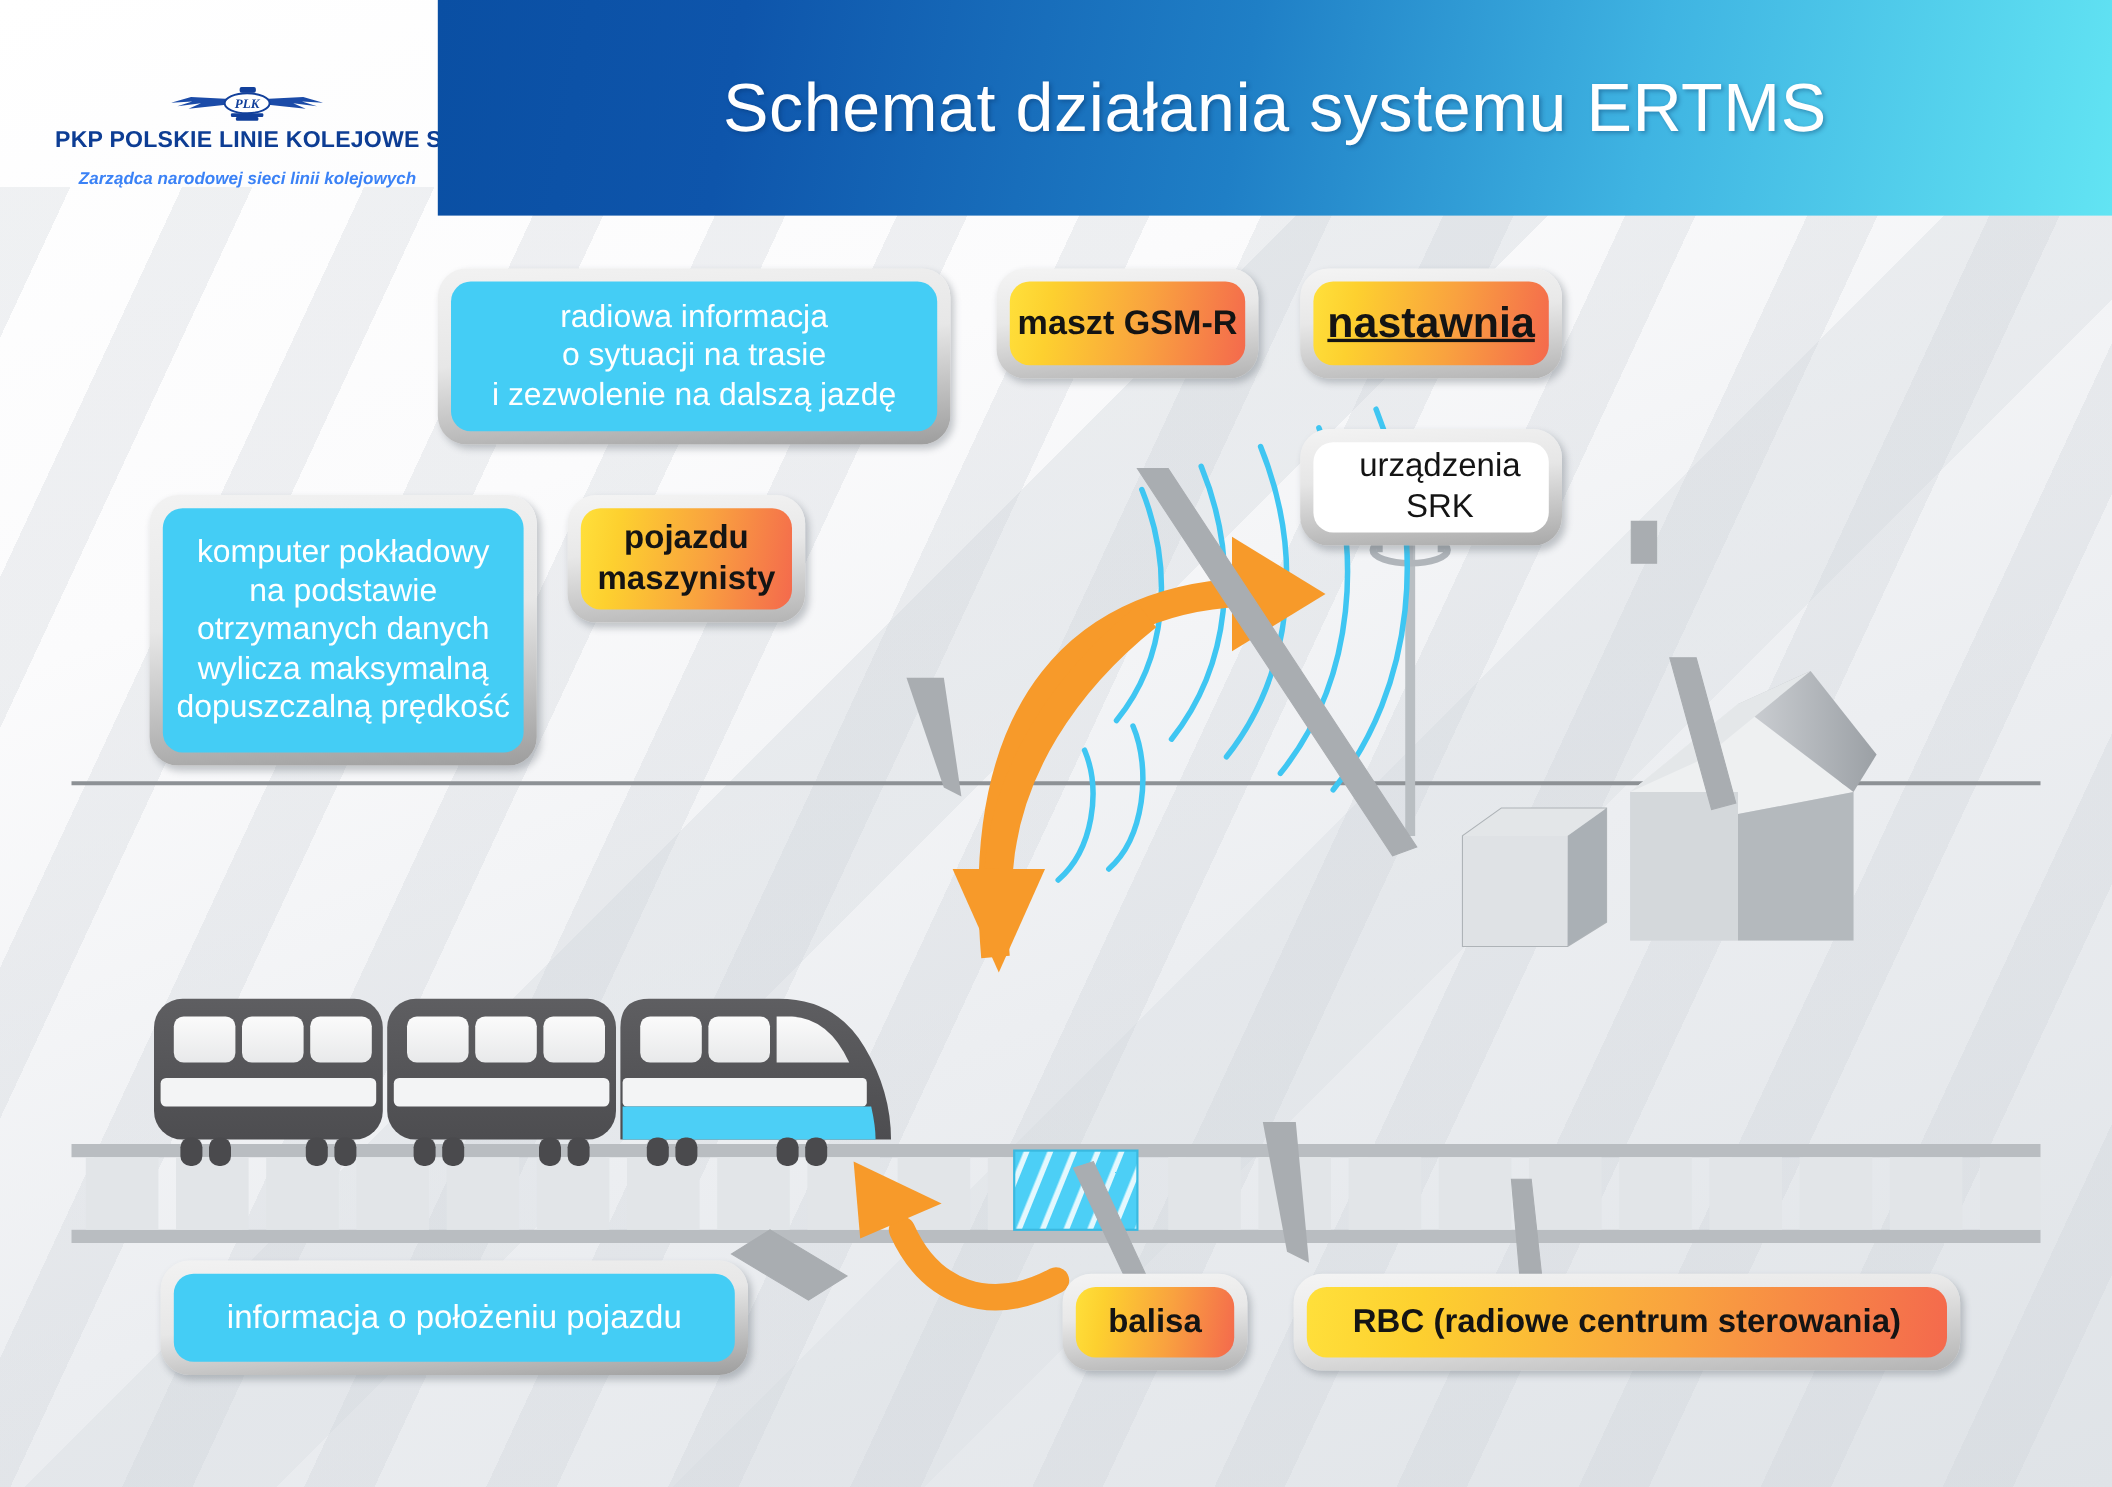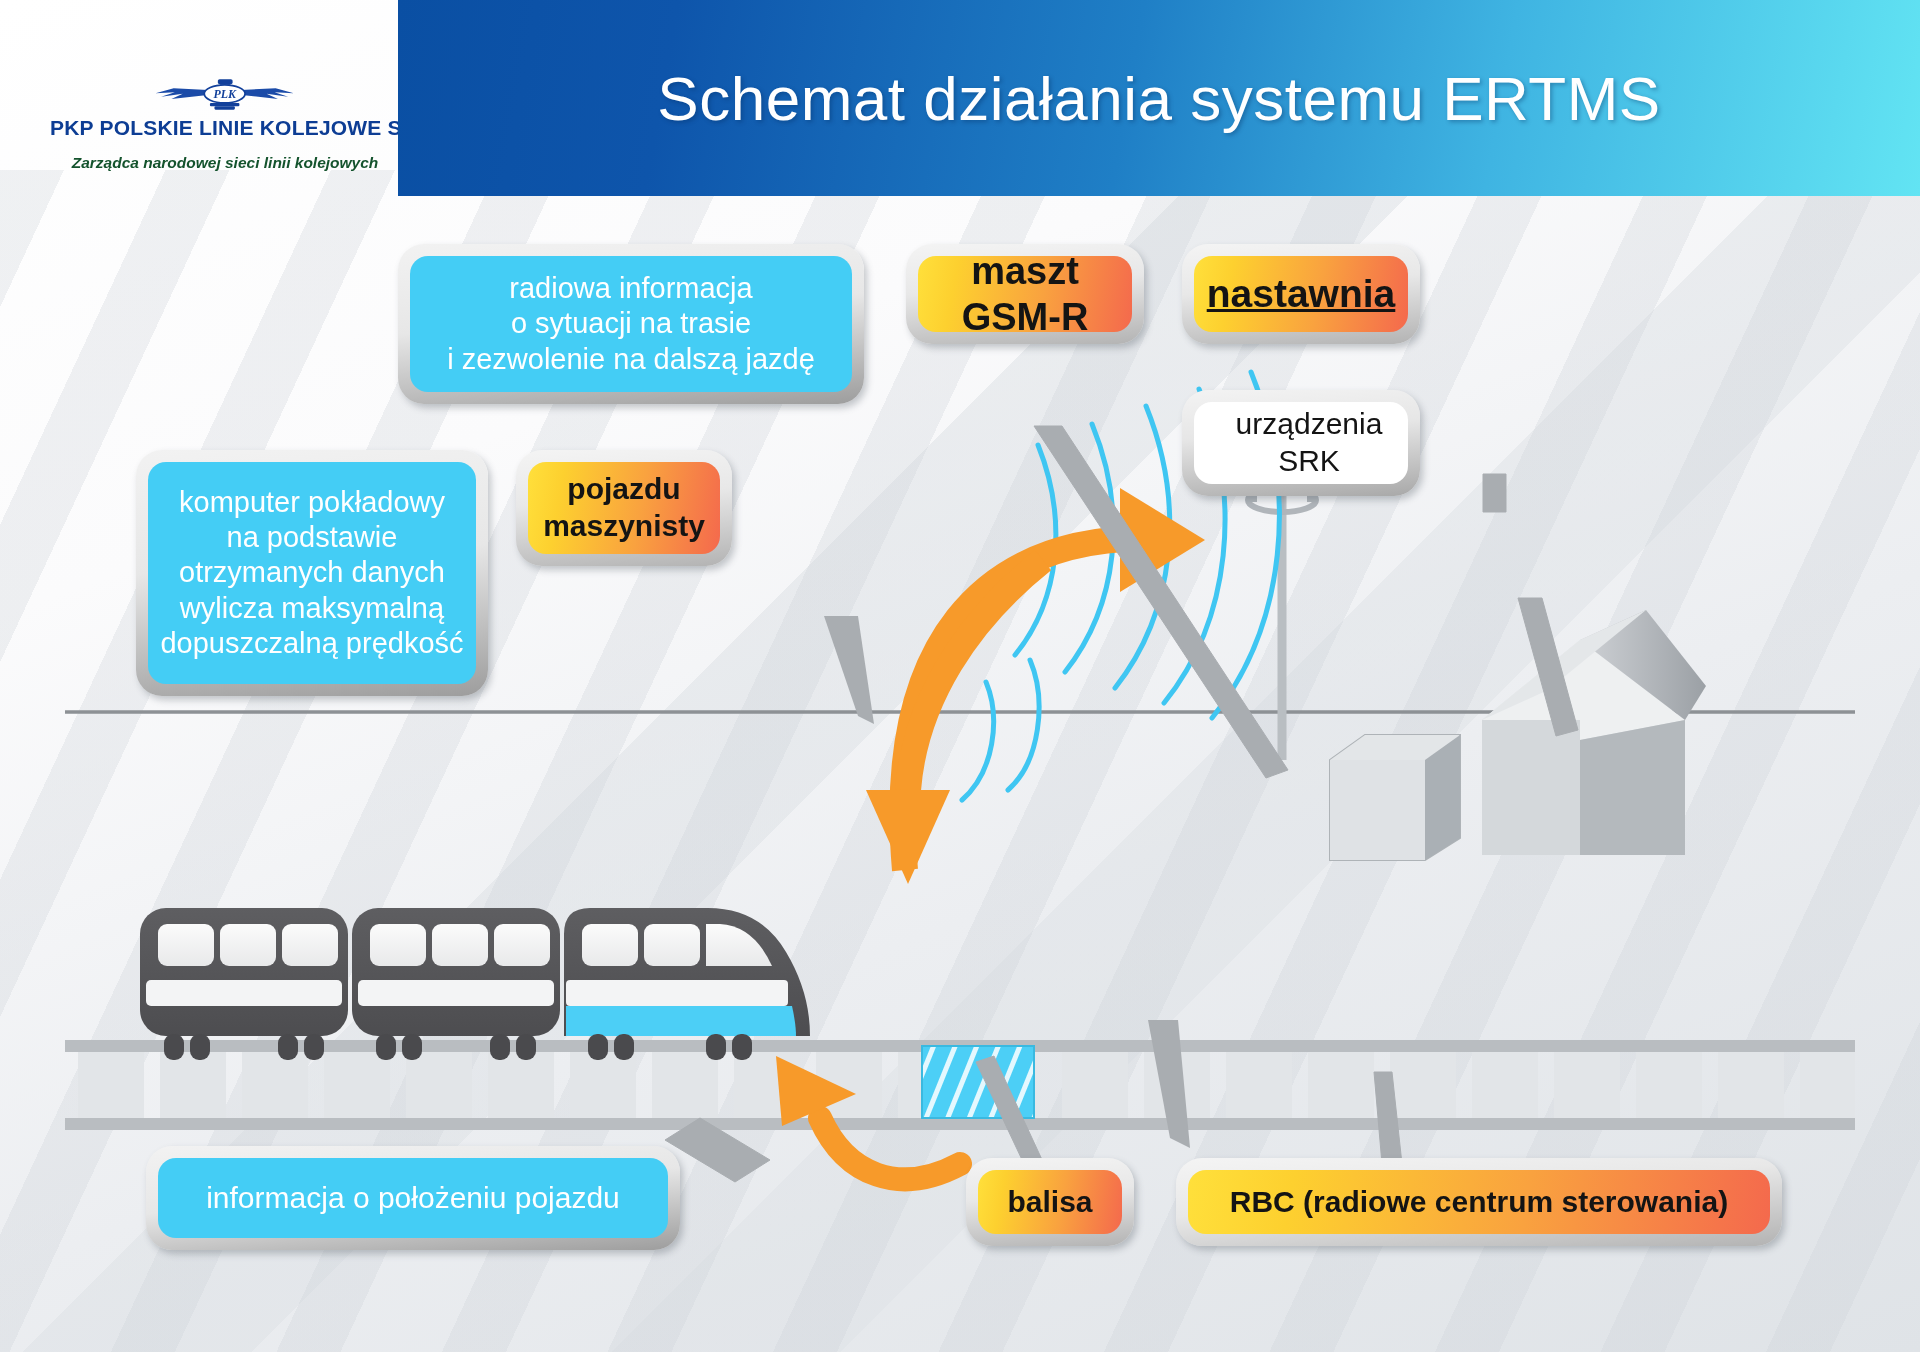--- a/index.html
+++ b/index.html
@@ -40,21 +40,21 @@
   #header{ position:absolute; left:0; top:0; width:1920px; height:172px; }
   #logo-block{
     position:absolute; left:50px; top:78px; width:350px; text-align:center;
   }
   #logo-mark{ height:34px; display:block; margin:0 auto 4px; }
   #logo-title{
     color:#0d3d94; font-weight:bold; font-size:21px; letter-spacing:.2px;
     font-family:"Liberation Sans", sans-serif; white-space:nowrap;
   }
   #logo-sub{
-    margin-top:14px; color:#14532d; font-style:italic; font-weight:bold;
+    margin-top:14px; color:#3b82f6; font-style:italic; font-weight:bold;
     font-size:15.5px; white-space:nowrap;
   }
   #title-banner{
     position:absolute; left:398px; top:0; width:1522px; height:196px;
     background:linear-gradient(100deg,#0a4fa3 0%,#0e55ab 18%,#1f7fc6 48%,#3fb4e2 72%,#62e4f3 100%);
     display:flex; align-items:center; justify-content:center;
   }
   #title-text{
     color:#ffffff; font-size:62px; font-weight:normal; letter-spacing:.5px;
     text-shadow:2px 2px 4px rgba(0,40,90,.35);
@@ -290,21 +290,21 @@
         <div>radiowa informacja</div>
         <div>o sytuacji na trasie</div>
         <div>i zezwolenie na dalszą jazdę</div>
       </div>
     </div>
   </div>
 </div>
 
 <div class="callout or" style="left:906px; top:244px; width:238px;">
   <div class="frame">
-    <div class="inner" style="height:76px; font-size:38px;">
+    <div class="inner" style="height:76px; font-size:31px;">
       <span>maszt GSM-R</span>
     </div>
   </div>
 </div>
 
 <div class="callout or" style="left:1182px; top:244px; width:238px;">
   <div class="frame">
     <div class="inner" style="height:76px; font-size:39px;text-decoration:underline;">
       <span>nastawnia</span>
     </div>

